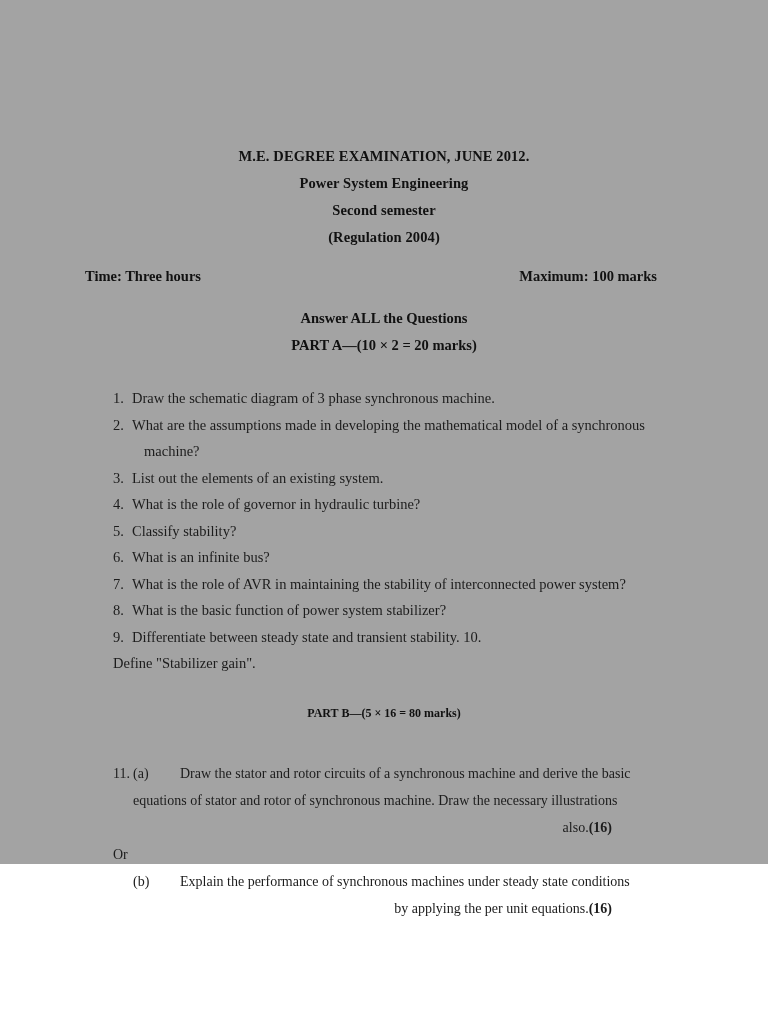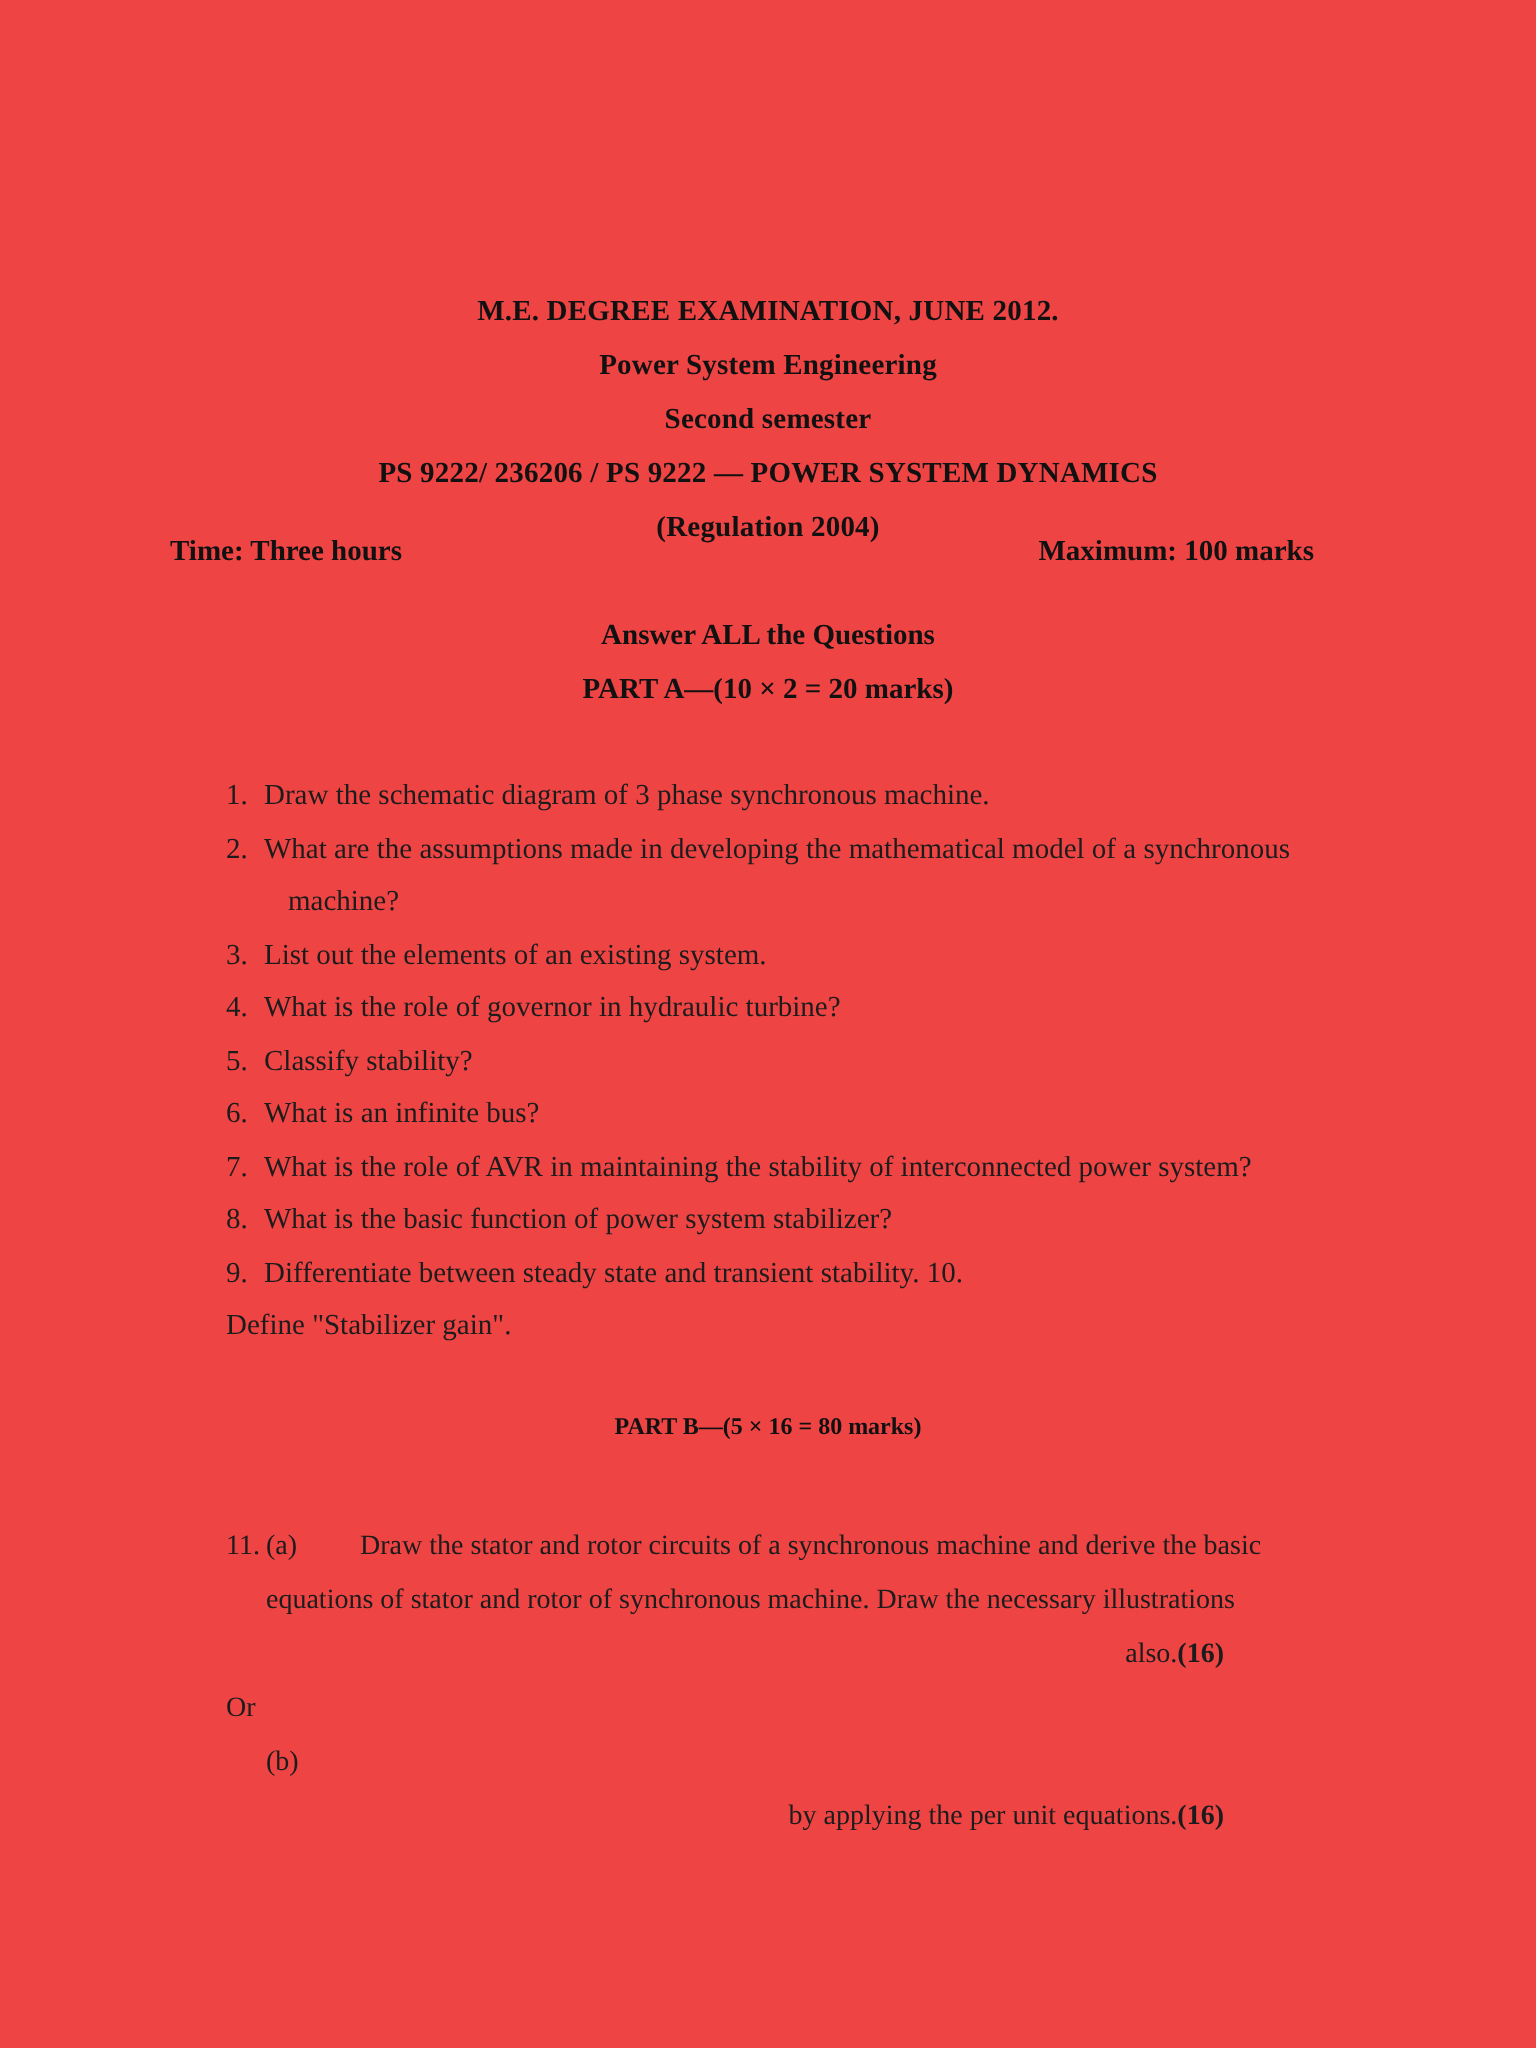--- a/index.html
+++ b/index.html
@@ -15,22 +15,22 @@
     font-family: "Liberation Serif", "DejaVu Serif", serif;
     color: #1a1a1a;
     overflow: hidden;
   }
 
   .page {
     position: absolute;
     left: 0;
     top: 0;
     width: 768px;
-    height: 1024px;
-    background: #ef4444;
+    height: 864px;
+    background: #a3a3a3;
   }
 
   
   .header {
     position: absolute;
     left: 0;
     top: 143px;
     width: 768px;
   }
   .hdr-line {
@@ -182,21 +182,20 @@
 </style>
 </head>
 <body>
 
 <div class="page">
 
   <div class="header">
     <div class="hdr-line exam-title">M.E. DEGREE EXAMINATION, JUNE 2012.</div>
     <div class="hdr-line">Power System Engineering</div>
     <div class="hdr-line">Second semester</div>
-    <div class="hdr-line code-line">PS 9222/ 236206 / PS 9222 — POWER SYSTEM DYNAMICS</div>
     <div class="hdr-line">(Regulation 2004)</div>
   </div>
 
   <div class="meta-row">
     <span>Time: Three hours</span>
     <span>Maximum: 100 marks</span>
   </div>
 
   <div class="center-block">
     <div class="c-line">Answer ALL the Questions</div>
@@ -266,20 +265,21 @@
     <div class="pb-lastline">
       <span>also.</span>
       <span class="pb-marks">(16)</span>
     </div>
 
     <div class="or-line">Or</div>
 
     <div class="pb-block-b">
       <div class="pb-b-first">
         <span class="pb-b-label">(b)</span>
+        <span class="pb-b-lead">Explain the performance of synchronous machines under steady state conditions</span>
       </div>
       <div class="pb-lastline">
         <span>by applying the per unit equations.</span>
         <span class="pb-marks">(16)</span>
       </div>
     </div>
 
   </div>
 
 </div>

